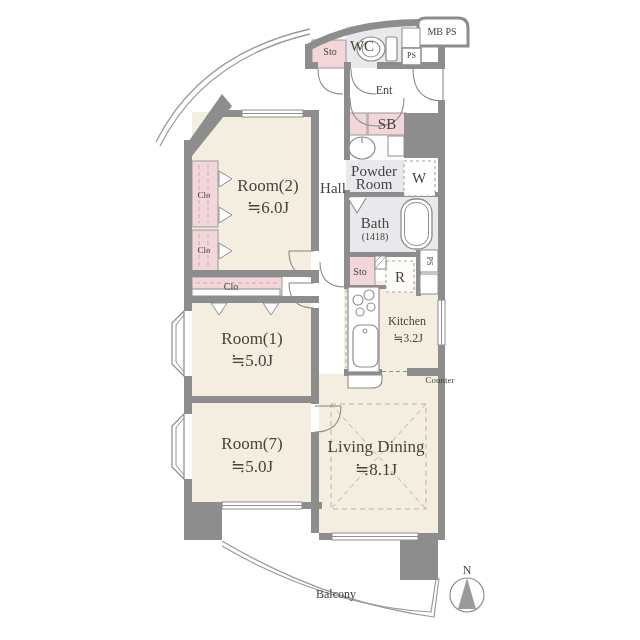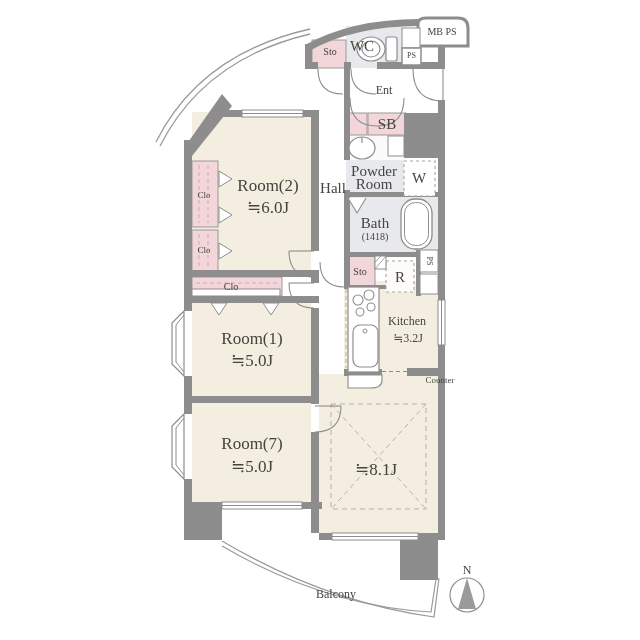--- a/index.html
+++ b/index.html
@@ -261,18 +261,19 @@
 
 <div class="lbl t17" style="left:252px;top:338px;font-family:Liberation Serif, serif;">Room(1)</div>
 <div class="lbl t17" style="left:252px;top:360px;">≒5.0J</div>
 <div class="lbl t17" style="left:252px;top:443px;">Room(7)</div>
 <div class="lbl t17" style="left:252px;top:466px;">≒5.0J</div>
 
 <div class="lbl t13" style="left:407px;top:321px;">Kitchen</div>
 <div class="lbl t12" style="left:408px;top:338px;">≒3.2J</div>
 <div class="lbl t9" style="left:398px;top:380px;margin-left:42px;">Counter</div>
 
+<div class="lbl t17" style="left:376px;top:446px;">Living Dining</div>
 <div class="lbl t17" style="left:376px;top:469px;">≒8.1J</div>
 
 <div class="lbl t13" style="left:336px;top:561px;margin-top:33px;">Balcony</div>
 <div class="lbl t12" style="left:467px;top:570px;">N</div>
 
 </div>
 
 </body></html>

